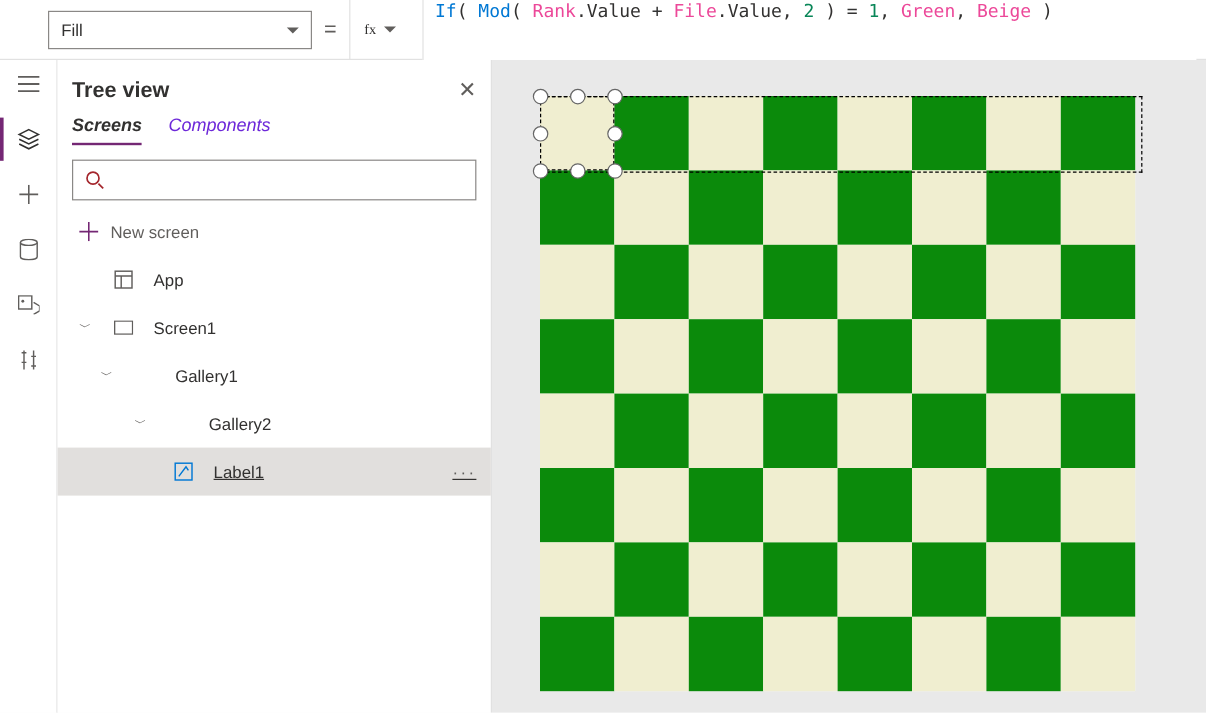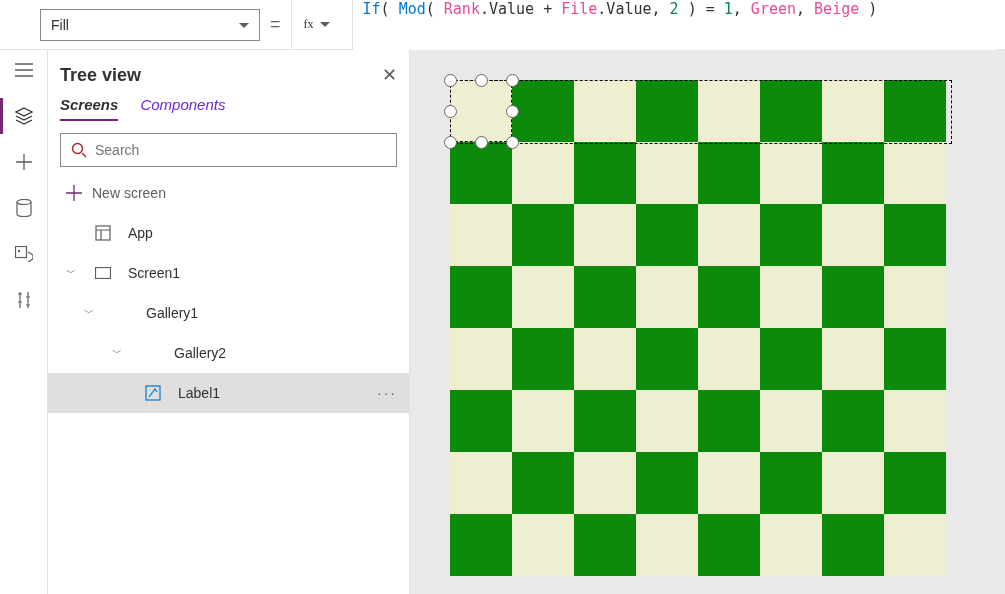--- a/index.html
+++ b/index.html
@@ -185,21 +185,21 @@
     display: flex;
     align-items: center;
     gap: 16px;
     height: 40px;
     padding-left: 6px;
     cursor: pointer;
   }
   .tree-item.indent1 { padding-left: 6px; }
   .tree-item.indent2 { padding-left: 24px; }
   .tree-item.indent3 { padding-left: 52px; }
-  .tree-item.indent4 { padding-left: 84px; }
+  .tree-item.indent4 { padding-left: 84px; text-decoration: underline; }
   .tree-item.selected {
     background: #e1dfdd;
     margin: 0 -12px;
     padding-right: 12px;
   }
   .tree-item.selected.indent4 { padding-left: 96px; }
   .chev {
     width: 12px;
     color: #605e5c;
     font-size: 10px;
@@ -334,21 +334,20 @@
     </div>
     <div class="tabs">
       <div class="tab active">Screens</div>
       <div class="tab">Components</div>
     </div>
     <div class="search-box">
       <svg width="16" height="16" viewBox="0 0 16 16">
           <circle cx="6.5" cy="6.5" r="5" fill="none" stroke="#a4262c" stroke-width="1.4"></circle>
           <path d="M11 11l4 4" stroke="#a4262c" stroke-width="1.4"></path>
         </svg>
-      <input placeholder="Search" style="">
     </div>
     <div class="new-screen">
       <svg width="16" height="16" viewBox="0 0 16 16">
           <path d="M8 0v16M0 8h16" stroke="#742774" stroke-width="1.3"></path>
         </svg>
       <span>New screen</span>
     </div>
 
     <div class="tree-item indent1">
       <span class="chev"></span>

